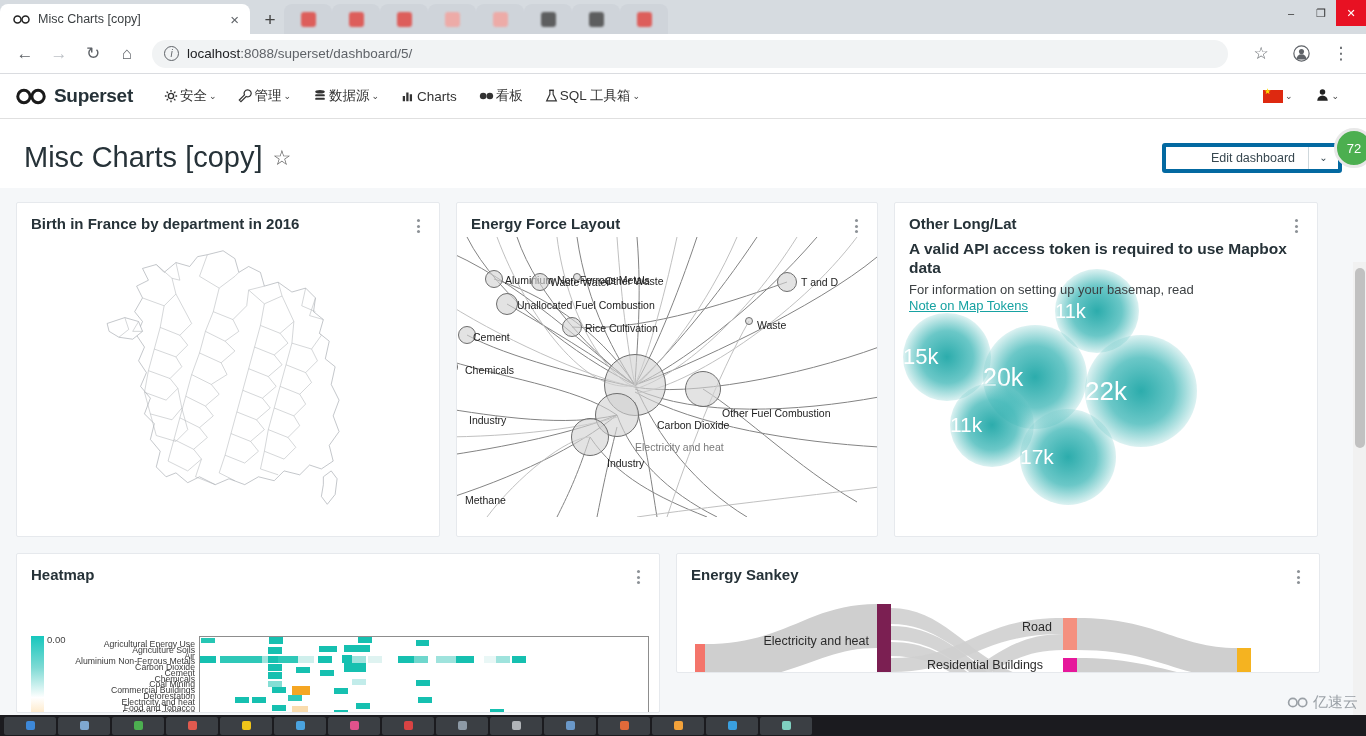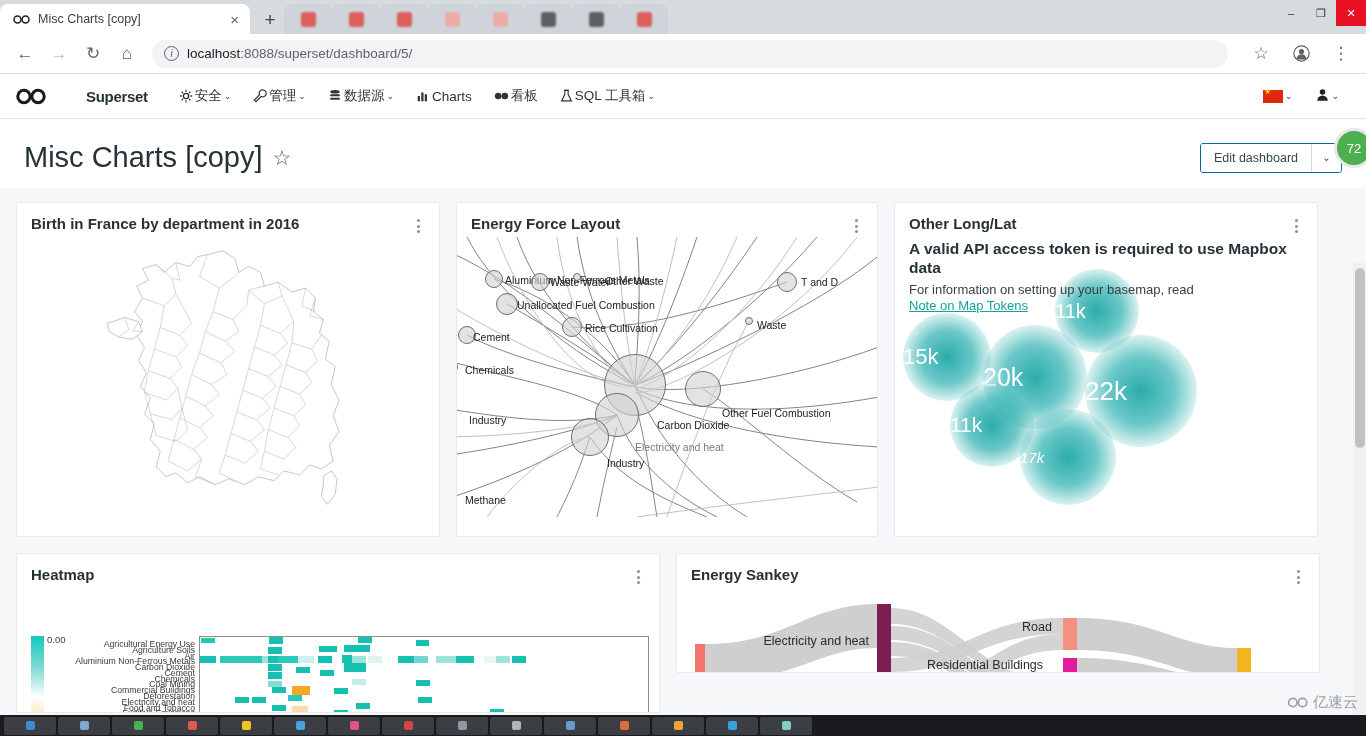--- a/index.html
+++ b/index.html
@@ -58,41 +58,41 @@
   .url-host { color: #202124; }
   .url-path { color: #5f6368; }
   .omni-right { display: flex; align-items: center; gap: 10px; padding-left: 8px; }
 
   
   .superset-nav {
     height: 45px; background: #fff; border-bottom: 1px solid #e0e0e0;
     display: flex; align-items: center; padding: 0 16px; gap: 2px;
   }
   .brand { display: flex; align-items: center; gap: 8px; margin-right: 18px; }
-  .brand-text { font-size: 15px; font-weight: bold; color: #263238; letter-spacing: -.3px; margin-left: 32px; }
+  .brand-text { font-size: 19px; font-weight: bold; color: #263238; letter-spacing: -.3px; }
   .nav-item {
     display: flex; align-items: center; gap: 2px;
     padding: 6px 11px; font-size: 13.5px; color: #323232;
     white-space: nowrap;
   }
   .caret { font-size: 9px; color: #444; }
   .nav-spacer { flex: 1; }
   .flag-cn { width: 20px; height: 13px; background: #de2910; display: inline-block; position: relative; }
   .flag-cn::after { content: "★"; position: absolute; left: 1px; top: -3px; font-size: 8px; color: #ffde00; }
   .user-ico { font-size: 14px; color: #222; }
 
   
   .dash-header {
     display: flex; align-items: center; padding: 22px 24px 14px 24px;
     background: #fff;
   }
   .dash-title { font-size: 29px; color: #263238; font-weight: normal; }
   .star-ico { font-size: 21px; color: #555; margin-left: 10px; }
   .header-spacer { flex: 1; }
-  .edit-group { display: flex; border: 1px solid #0369a1; border-radius: 3px; overflow: hidden; height: 30px; }
+  .edit-group { display: flex; border: 4px solid #0369a1; border-radius: 3px; overflow: hidden; height: 30px; padding-left: 32px; }
   .edit-btn { padding: 0 13px; display: flex; align-items: center; font-size: 12.5px; color: #37474f; background: #fff; }
   .edit-caret { width: 30px; display: flex; align-items: center; justify-content: center;
                 border-left: 1px solid #cfd8dc; font-size: 10px; color: #37474f; background: #fff; }
 
   
   .dash-body { background: #f5f7f9; padding: 14px 16px; height: 540px; position: relative; }
   .row { display: flex; gap: 16px; }
   .card {
     background: #fff; border: 1px solid #e6e9ed; border-radius: 2px;
     position: relative; overflow: hidden;
@@ -503,21 +503,21 @@
             </div>
             <div class="blob" style="left: 88px; top: 88px; width: 104px; height: 104px; font-size: 25px;">
               <span>20k</span>
             </div>
             <div class="blob" style="left: 190px; top: 98px; width: 112px; height: 112px; font-size: 26px;">
               <span>22k</span>
             </div>
             <div class="blob" style="left: 55px; top: 146px; width: 84px; height: 84px; font-size: 21px;">
               <span>11k</span>
             </div>
-            <div class="blob" style="left: 125px; top: 172px; width: 96px; height: 96px; font-size: 15px; font-style: italic;">
+            <div class="blob" style="left: 125px; top: 172px; width: 96px; height: 96px; font-size: 21px;">
               <span>17k</span>
             </div>
           </div>
         <div class="mapbox-msg">
           <div class="mapbox-err">A valid API access token is required to use Mapbox data</div>
           <div class="mapbox-sub">For information on setting up your basemap, read</div>
           <a class="mapbox-link" href="#">Note on Map Tokens</a>
         </div>
       </div>
     </div>

